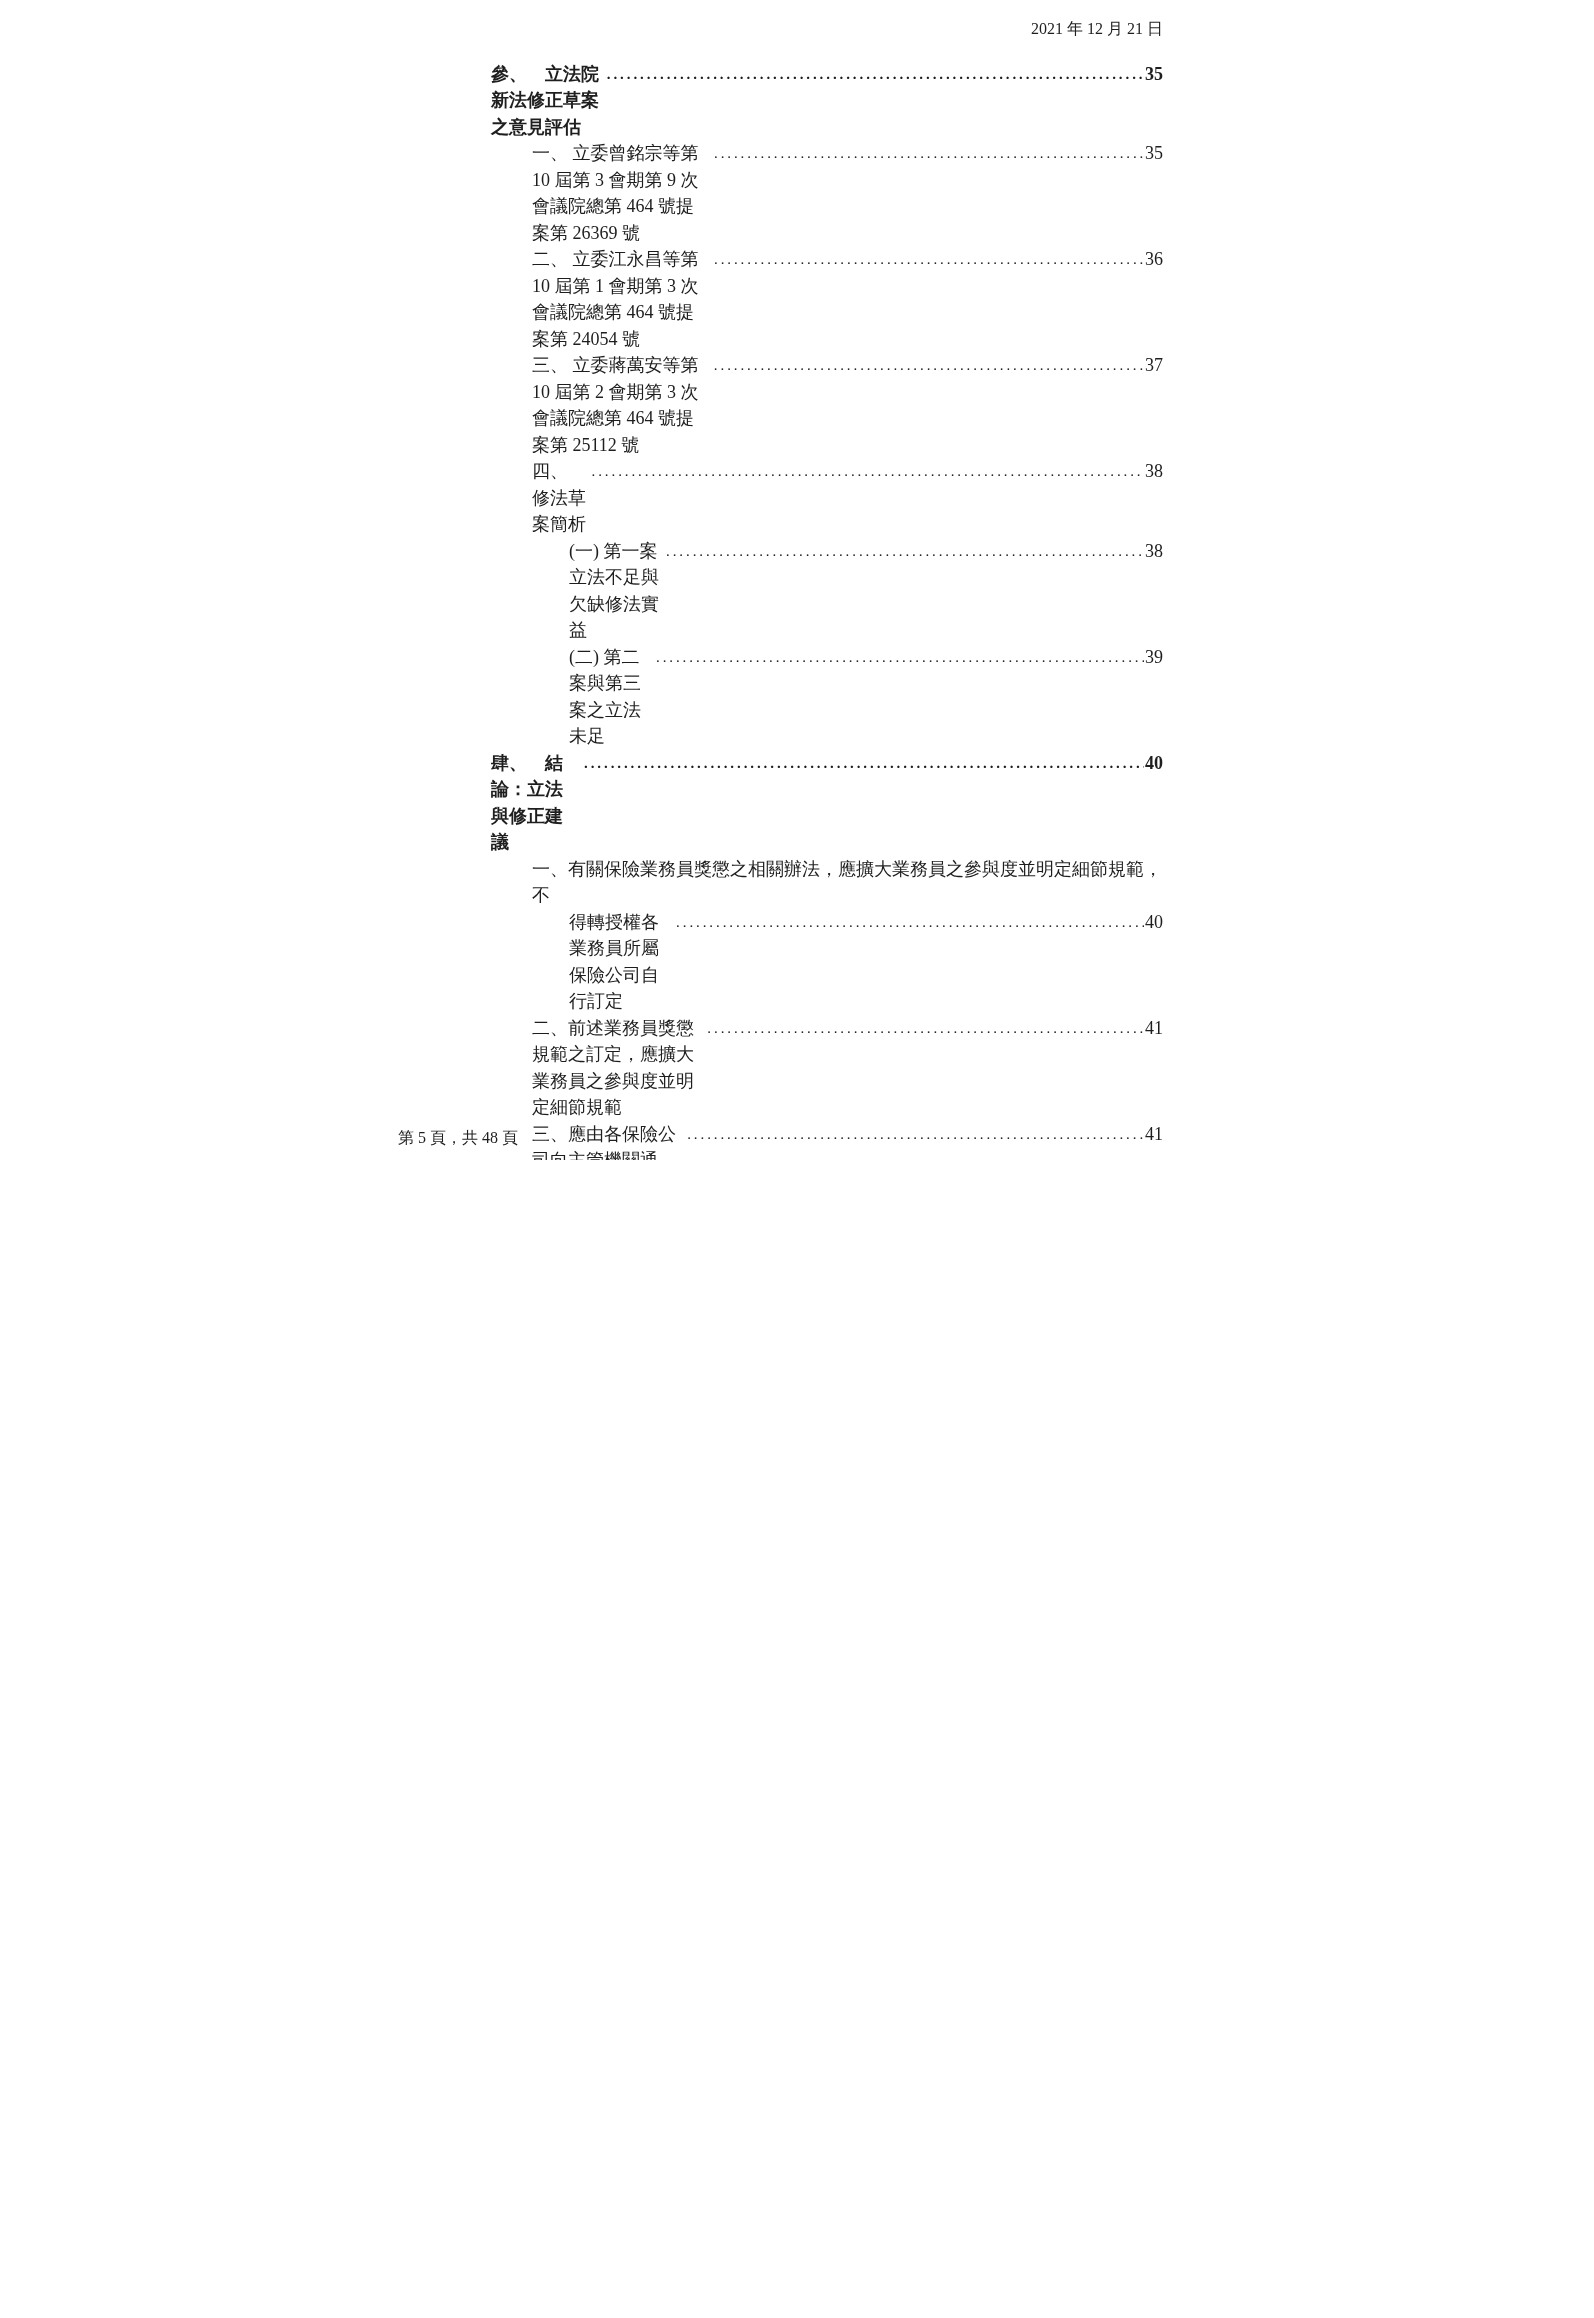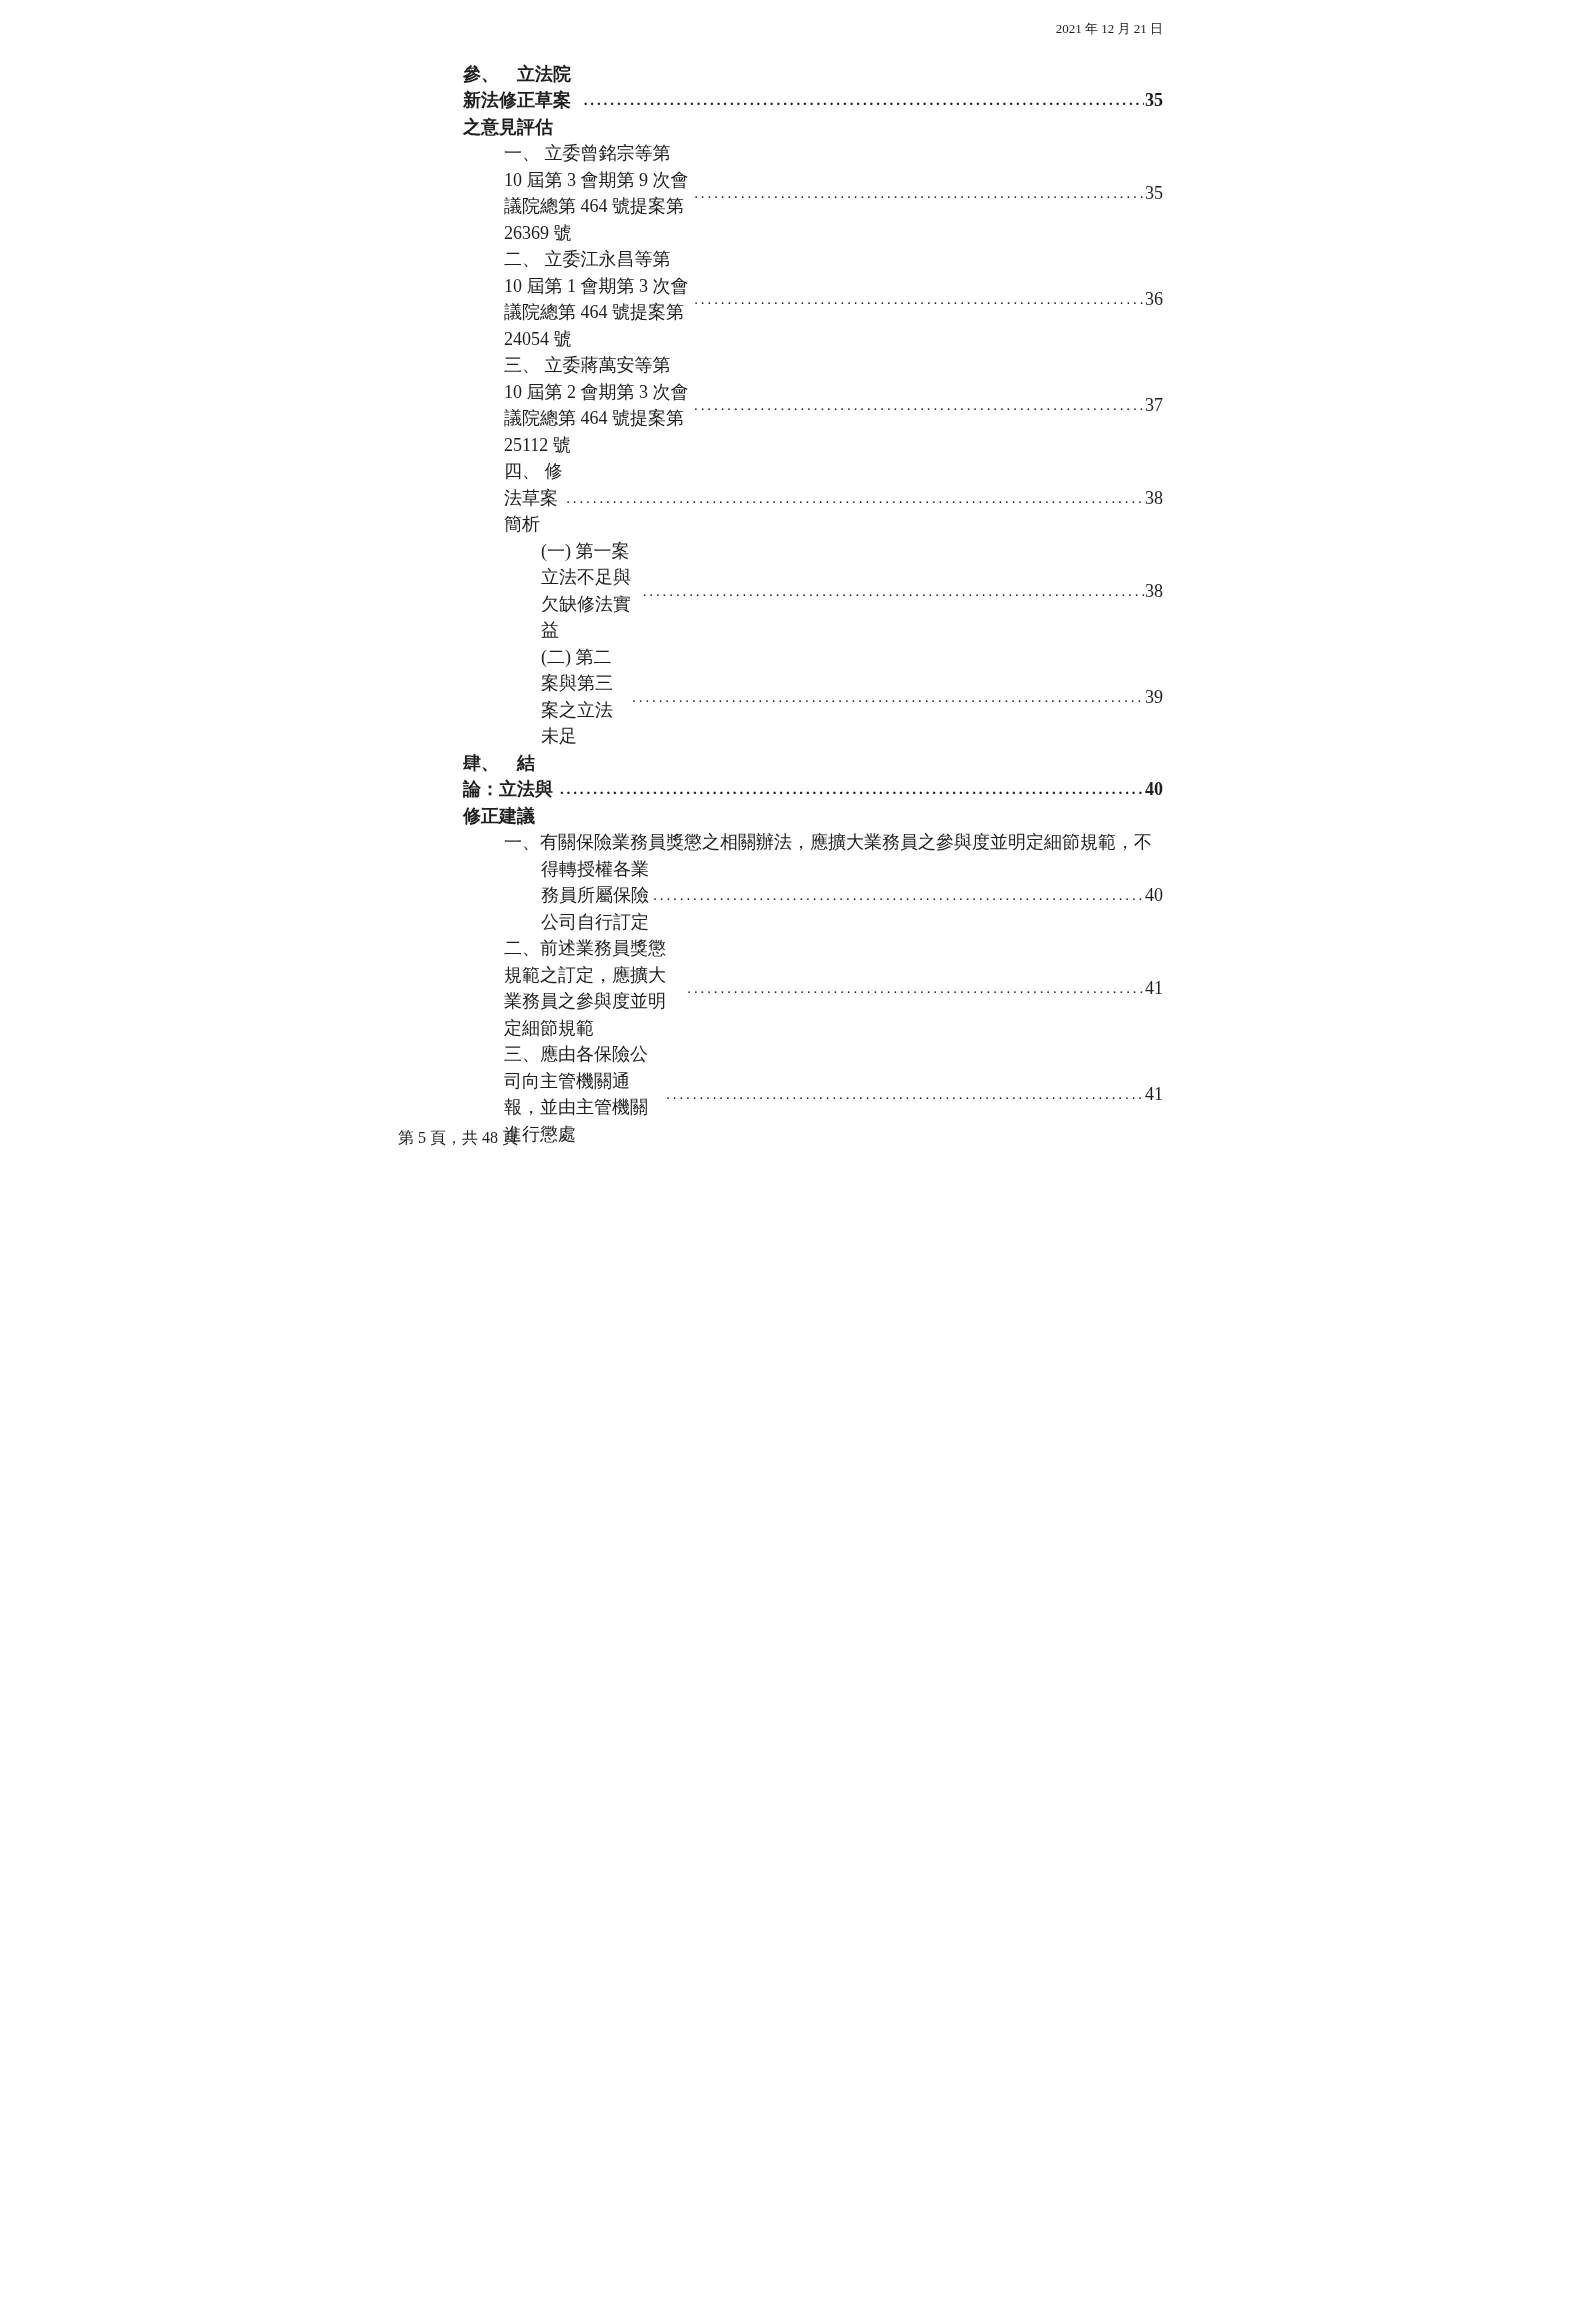--- a/index.html
+++ b/index.html
@@ -8,24 +8,24 @@
   .page {
     width:798px; height:1160px; margin:0 auto;
     background:var(--paper); color:var(--ink);
     font-family:"Liberation Serif","DejaVu Serif",serif;
     padding:17.3px 33px 0 65px;
     position:relative; overflow:hidden;
   }
   .doc-header { text-align:right; }
   .firm-zh  { font-size:17.3px; line-height:24px; }
   .firm-en  { font-size:17.3px; line-height:24px; letter-spacing:0.6px; }
-  .doc-date { font-size:13px; line-height:24px; }
+  .doc-date { font-size:16px; line-height:24px; }
 
   .toc { margin-top:19.6px; }
-  .toc-row { display:flex; align-items:center; font-size:18px; line-height:26.5px; }
+  .toc-row { display:flex; align-items:flex-start; font-size:18px; line-height:26.5px;margin-left:28px; }
   .toc-text { white-space:pre-wrap; }
   .bold { font-weight:bold; }
 
   .ind-0  { padding-left:0; }
   .ind-1  { padding-left:41px; }
   .ind-2  { padding-left:78px; }
   .ind-c1 { padding-left:78px; }
 
   .leader {
     flex:1 1 auto; min-width:10.4px; overflow:hidden; white-space:nowrap;

